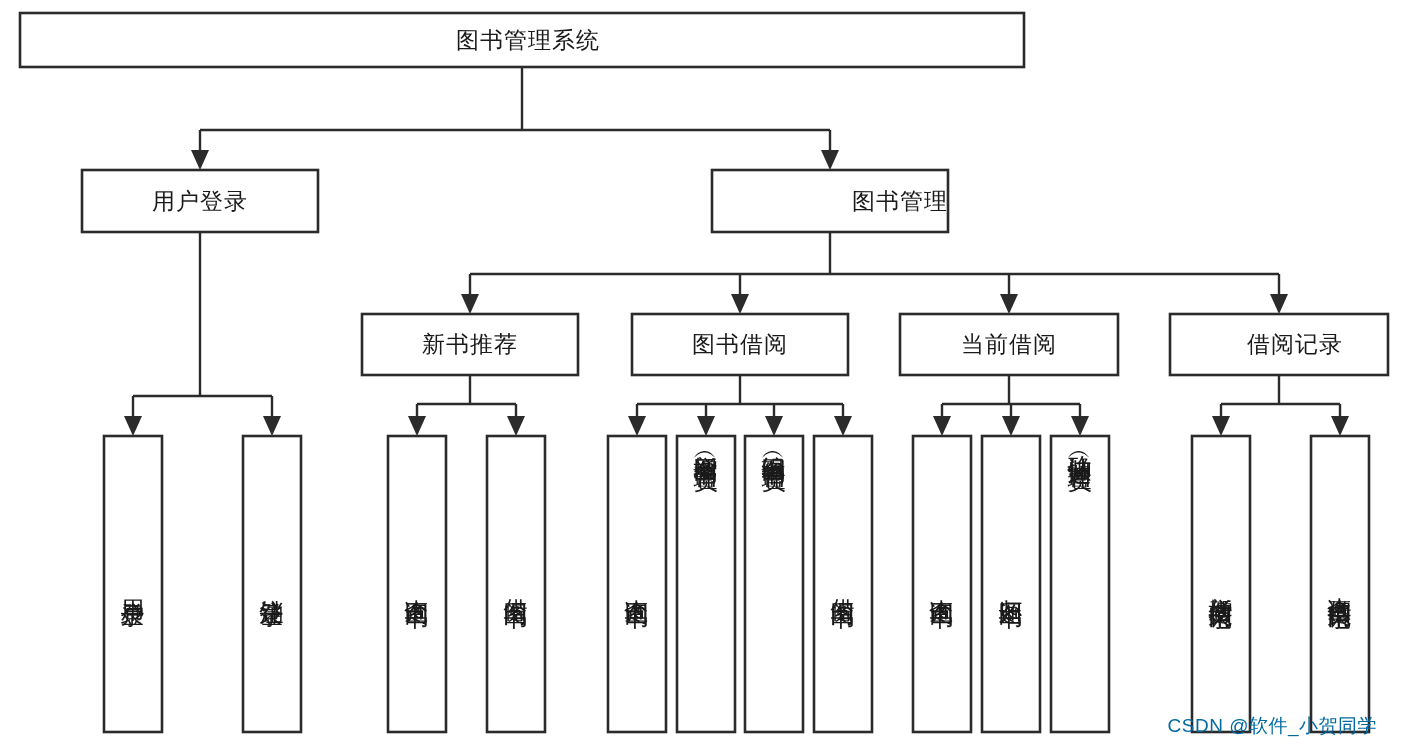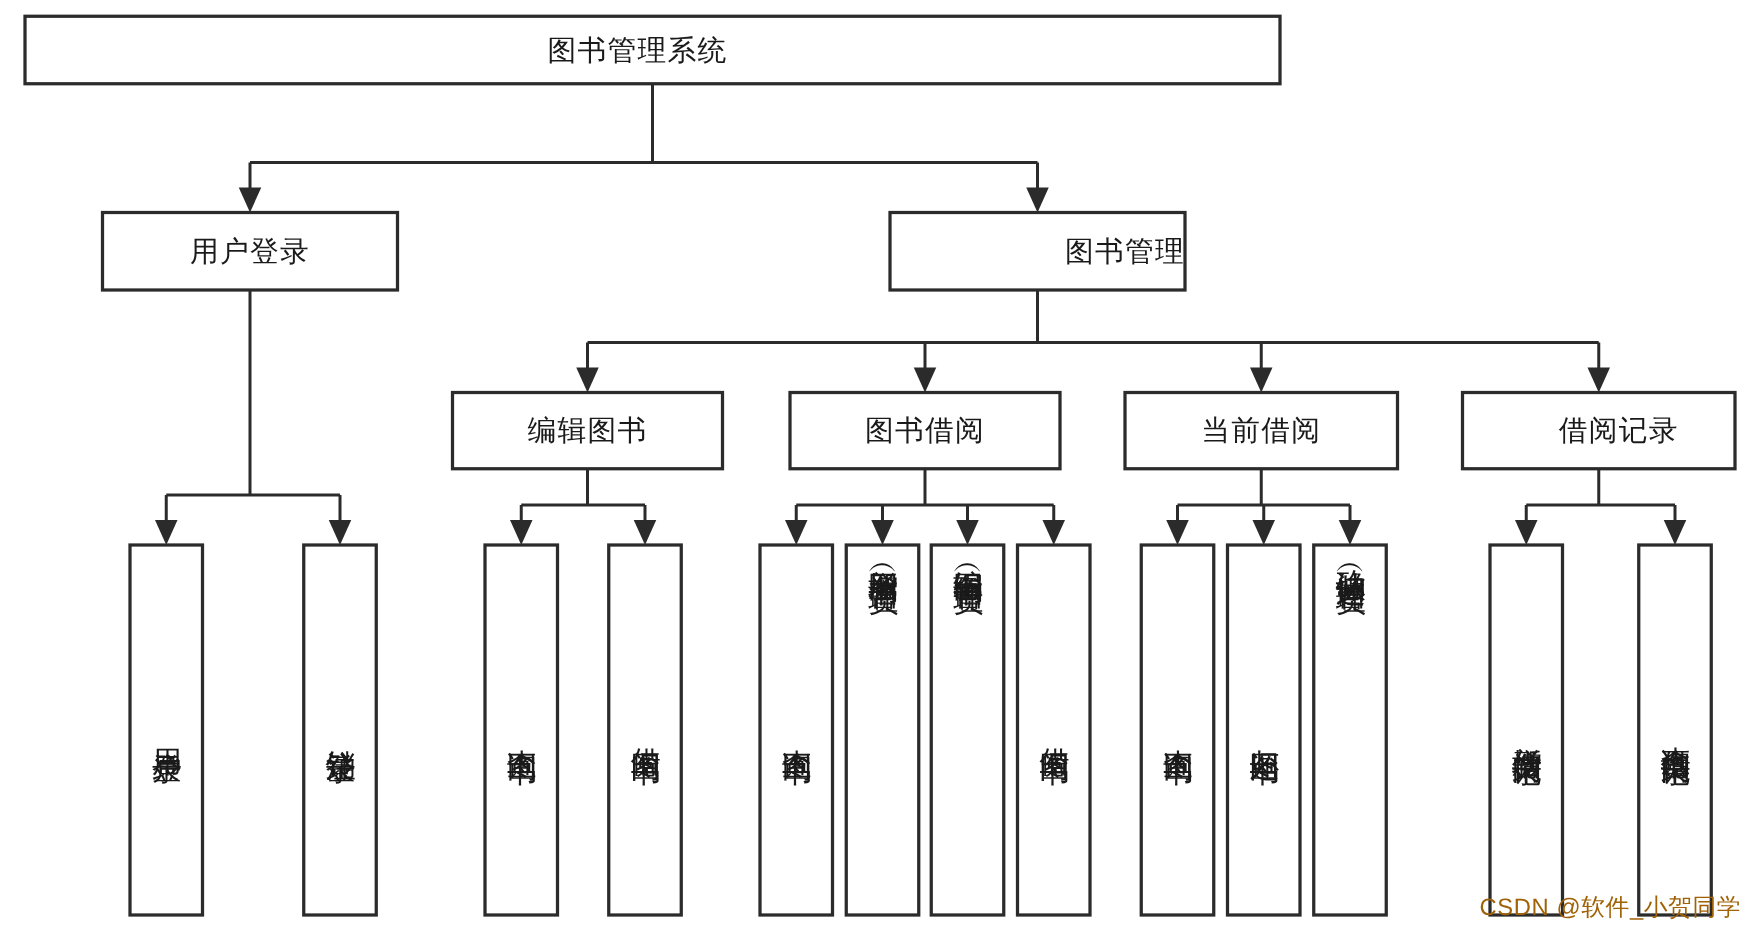--- a/index.html
+++ b/index.html
@@ -68,25 +68,25 @@
   }
   .hlabel-text {
     font-family: "Liberation Sans", "DejaVu Sans", sans-serif;
     font-size: 23px;
     color: #1a1a1a;
     white-space: nowrap;
     letter-spacing: 1px;
   }
   .watermark {
     position: absolute;
-    right: 12px;
+    right: 28px;
     bottom: 8px;
     font-family: "Liberation Sans", "DejaVu Sans", sans-serif;
     font-size: 19px;
-    color: #a16207;
+    color: #0369a1;
     letter-spacing: 0.5px;
     white-space: nowrap;
     user-select: none;
   }
 </style>
 </head>
 <body>
 
 <div id="diagram-root">
 
@@ -183,33 +183,33 @@
     <rect class="node-box" x="677" y="436" width="58" height="296"></rect>
     <rect class="node-box" x="745" y="436" width="58" height="296"></rect>
     <rect class="node-box" x="814" y="436" width="58" height="296"></rect>
     <rect class="node-box" x="913" y="436" width="58" height="296"></rect>
     <rect class="node-box" x="982" y="436" width="58" height="296"></rect>
     <rect class="node-box" x="1051" y="436" width="58" height="296"></rect>
     <rect class="node-box" x="1192" y="436" width="58" height="296"></rect>
     <rect class="node-box" x="1311" y="436" width="58" height="296"></rect>
   </svg>
 
-  <div class="hlabel-holder" style="left:8px; top:13px; width:1004px; height:54px;">
+  <div class="hlabel-holder" style="left:26px; top:13px; width:1004px; height:54px;">
     <span class="hlabel-text">图书管理系统</span>
   </div>
 
   <div class="hlabel-holder" style="left:82px; top:170px; width:236px; height:62px;">
     <span class="hlabel-text">用户登录</span>
   </div>
   <div class="hlabel-holder" style="left:712px; top:170px; width:236px; height:62px;justify-content:flex-end;">
     <span class="hlabel-text">图书管理</span>
   </div>
 
   <div class="hlabel-holder" style="left:362px; top:314px; width:216px; height:61px;">
-    <span class="hlabel-text">编辑图书</span>
+    <span class="hlabel-text">新书推荐</span>
   </div>
   <div class="hlabel-holder" style="left:900px; top:314px; width:218px; height:61px;">
     <span class="hlabel-text">当前借阅</span>
   </div>
   <div class="hlabel-holder" style="left:632px; top:314px; width:216px; height:61px;">
     <span class="hlabel-text">图书借阅</span>
   </div>
   <div class="hlabel-holder" style="left:1170px; top:314px; width:250px; height:61px;justify-content:center;">
     <span class="hlabel-text">借阅记录</span>
   </div>

